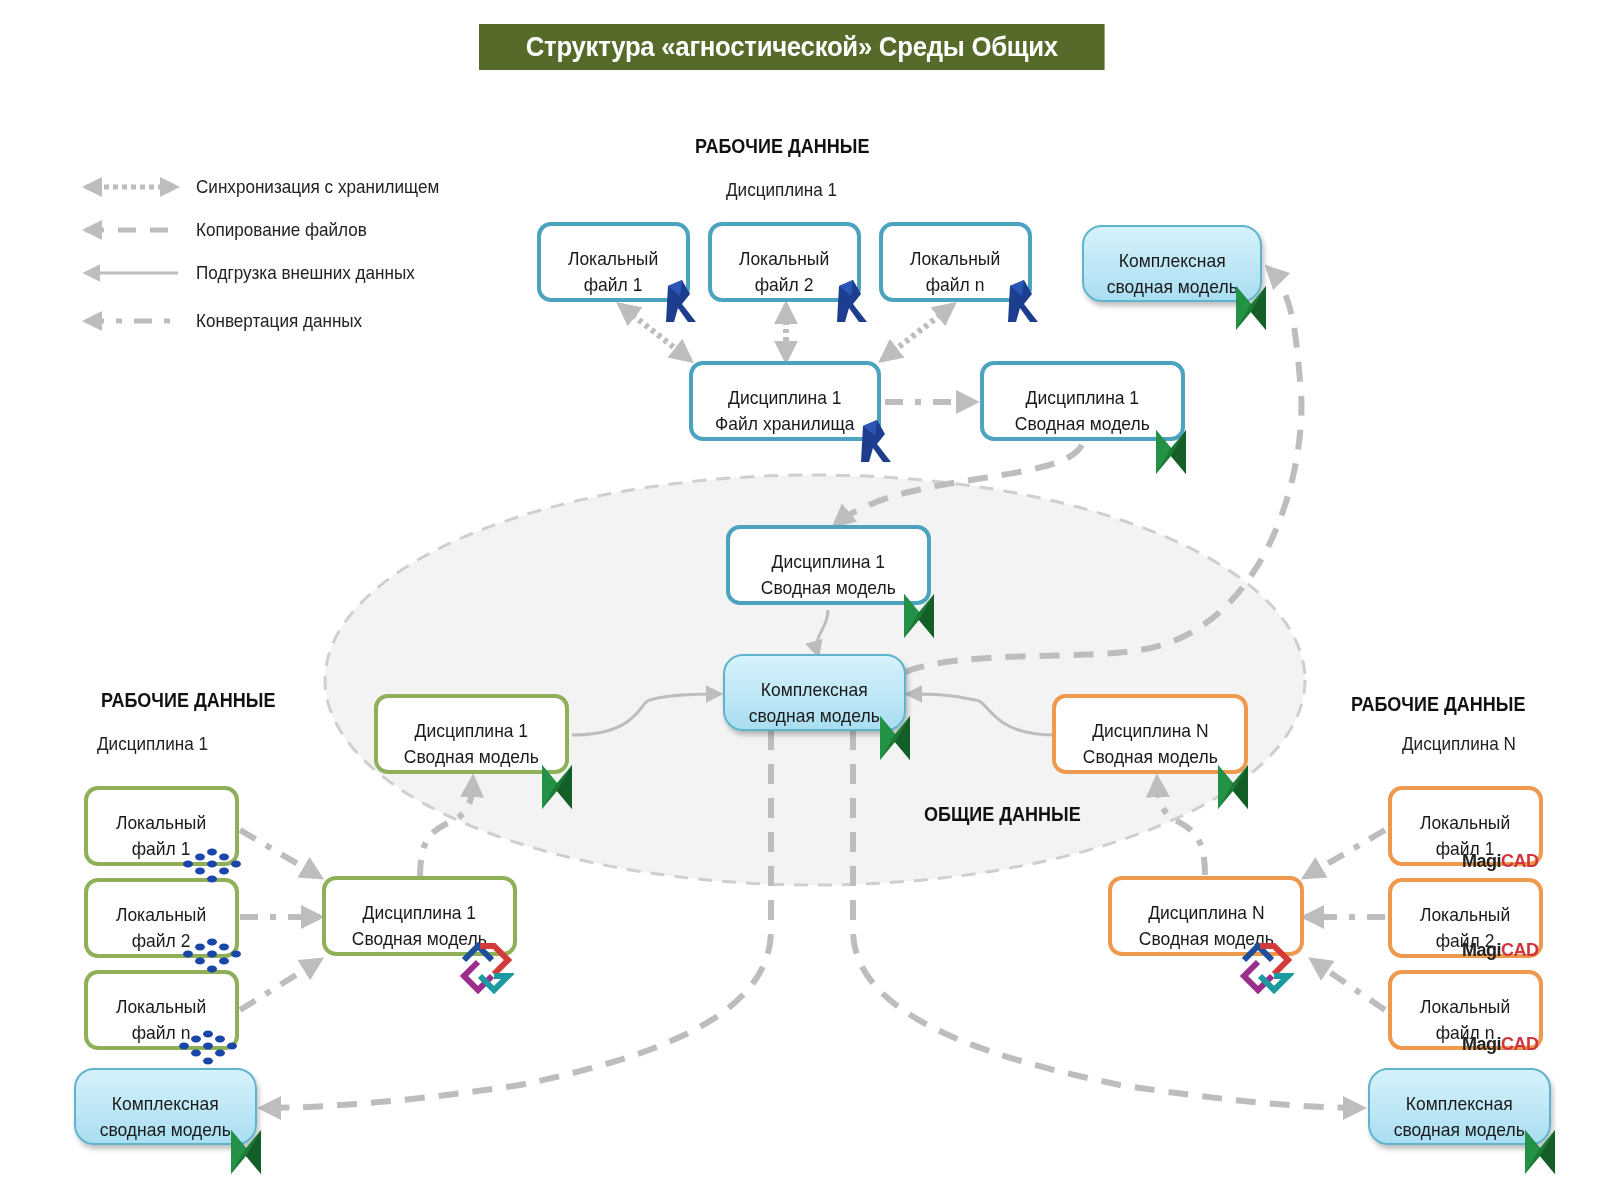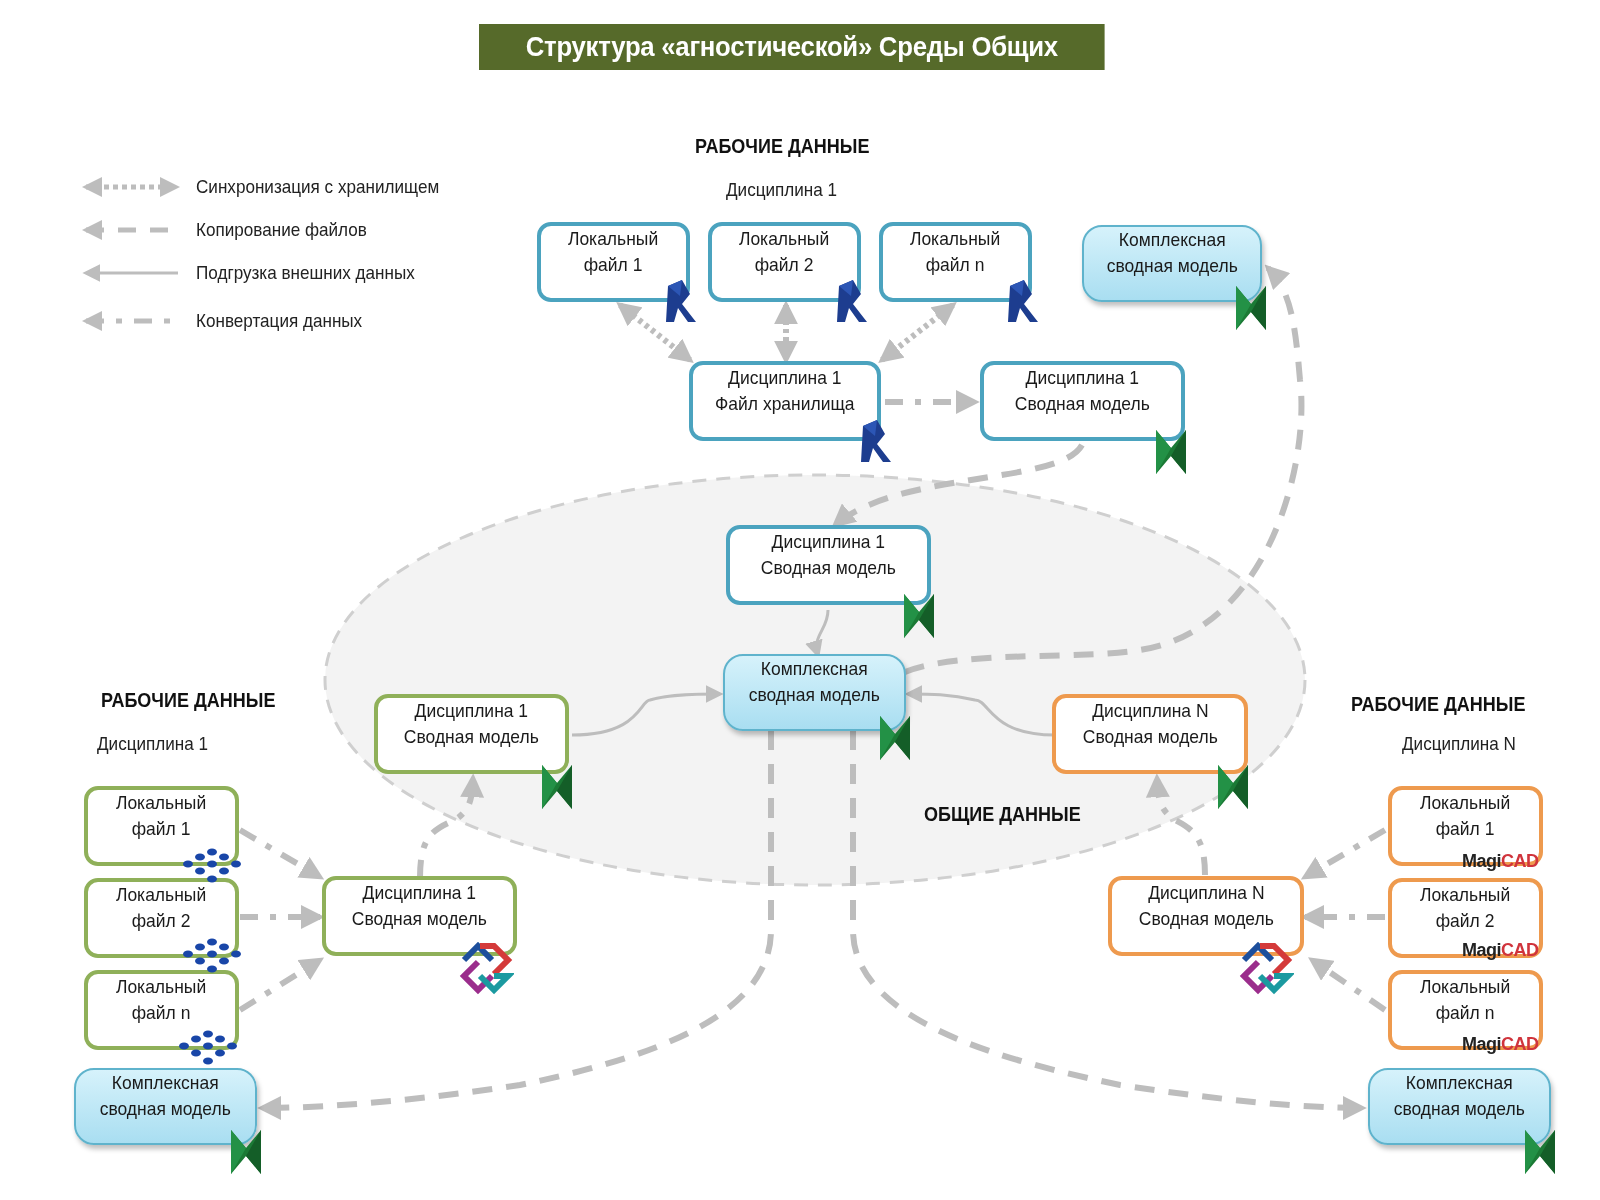--- a/index.html
+++ b/index.html
@@ -2,21 +2,21 @@
 <html><head>
 <meta charset="utf-8">
 <style>
   html, body { margin: 0; padding: 0; background: #ffffff; }
   body { width: 1600px; height: 1200px; position: relative; overflow: hidden; font-family: "Liberation Sans", sans-serif; color: #1a1a1a; }
   .title { position: absolute; left: 479px; top: 24px; width: 680px; height: 46px; background: #566a2a; color: #fff; font-family: "Liberation Sans", sans-serif; font-weight: bold; font-size: 28px; line-height: 46px; text-align: center; letter-spacing: -0.3px; transform: scaleX(0.92); transform-origin: left center; }
   svg.canvas { position: absolute; left: 0; top: 0; }
   .legend-label { position: absolute; font-size: 19px; color: #222; transform: scaleX(0.9); transform-origin: left center; white-space: nowrap; }
   .section-heading { position: absolute; font-weight: bold; font-size: 20px; color: #111; transform: scaleX(0.9); transform-origin: left center; white-space: nowrap; }
   .section-sub { position: absolute; font-size: 19px; color: #222; transform: scaleX(0.9); transform-origin: left center; white-space: nowrap; }
-  .node { position: absolute; box-sizing: border-box; border-radius: 14px; background: #fff; display: flex; align-items: flex-start; justify-content: center; text-align: center; font-size: 19px; line-height: 26px; color: #1a1a1a; }
+  .node { position: absolute; box-sizing: border-box; border-radius: 14px; background: #fff; display: flex; align-items: flex-end; justify-content: center; text-align: center; font-size: 19px; line-height: 26px; color: #1a1a1a; }
   .node span.txt { display: inline-block; transform: scaleX(0.92); white-space: pre-line; }
   .node.blue { border: 4px solid #4ba3bf; }
   .node.green { border: 4px solid #8fb059; }
   .node.orange { border: 4px solid #ee9a4e; }
   .node.federated { border: 2px solid #5fb3cc; background: linear-gradient(#d6f2fb, #a9def1); box-shadow: 2px 4px 5px rgba(0,0,0,0.25); border-radius: 20px; }
   .icon { position: absolute; }
   .magicad { position: absolute; font-weight: bold; font-size: 18px; letter-spacing: -0.5px; white-space: nowrap; }
   .magicad .m { color: #222; }
   .magicad .c { color: #d0343c; }
 </style>

